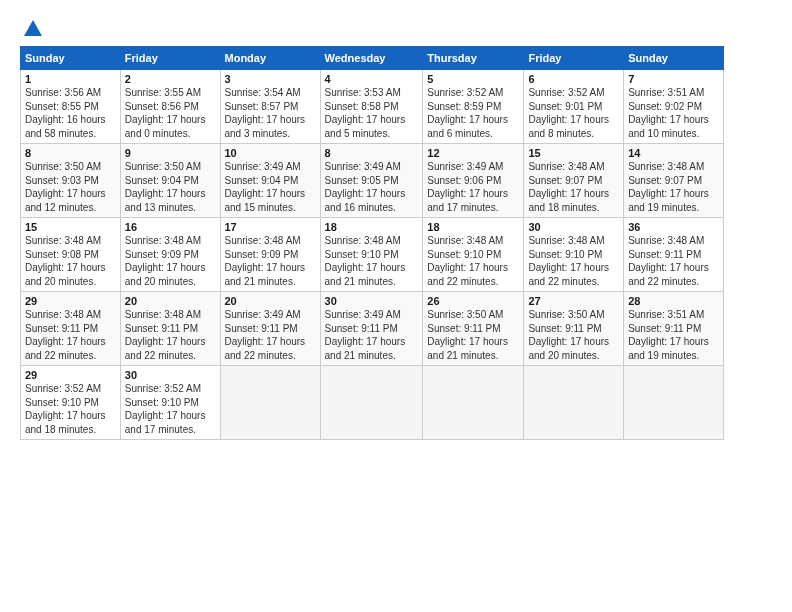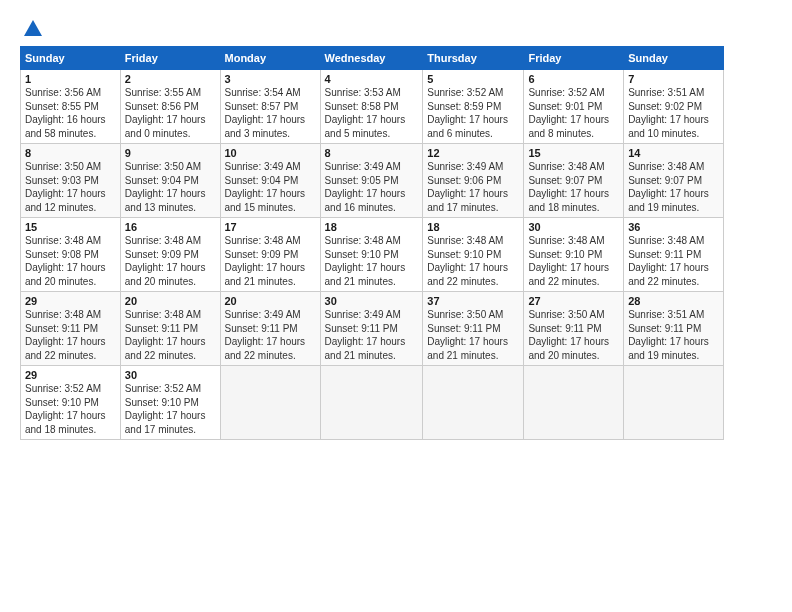--- a/index.html
+++ b/index.html
@@ -236,21 +236,21 @@
           </td>
           <td>
             <span class="day-number">20</span>
             <div class="day-info">Sunrise: 3:49 AM<br>Sunset: 9:11 PM<br>Daylight: 17 hours<br>and 22 minutes.</div>
           </td>
           <td>
             <span class="day-number">30</span>
             <div class="day-info">Sunrise: 3:49 AM<br>Sunset: 9:11 PM<br>Daylight: 17 hours<br>and 21 minutes.</div>
           </td>
           <td>
-            <span class="day-number">37</span>
+            <span class="day-number">26</span>
             <div class="day-info">Sunrise: 3:50 AM<br>Sunset: 9:11 PM<br>Daylight: 17 hours<br>and 21 minutes.</div>
           </td>
           <td>
             <span class="day-number">27</span>
             <div class="day-info">Sunrise: 3:50 AM<br>Sunset: 9:11 PM<br>Daylight: 17 hours<br>and 20 minutes.</div>
           </td>
           <td>
             <span class="day-number">28</span>
             <div class="day-info">Sunrise: 3:51 AM<br>Sunset: 9:11 PM<br>Daylight: 17 hours<br>and 19 minutes.</div>
           </td>

